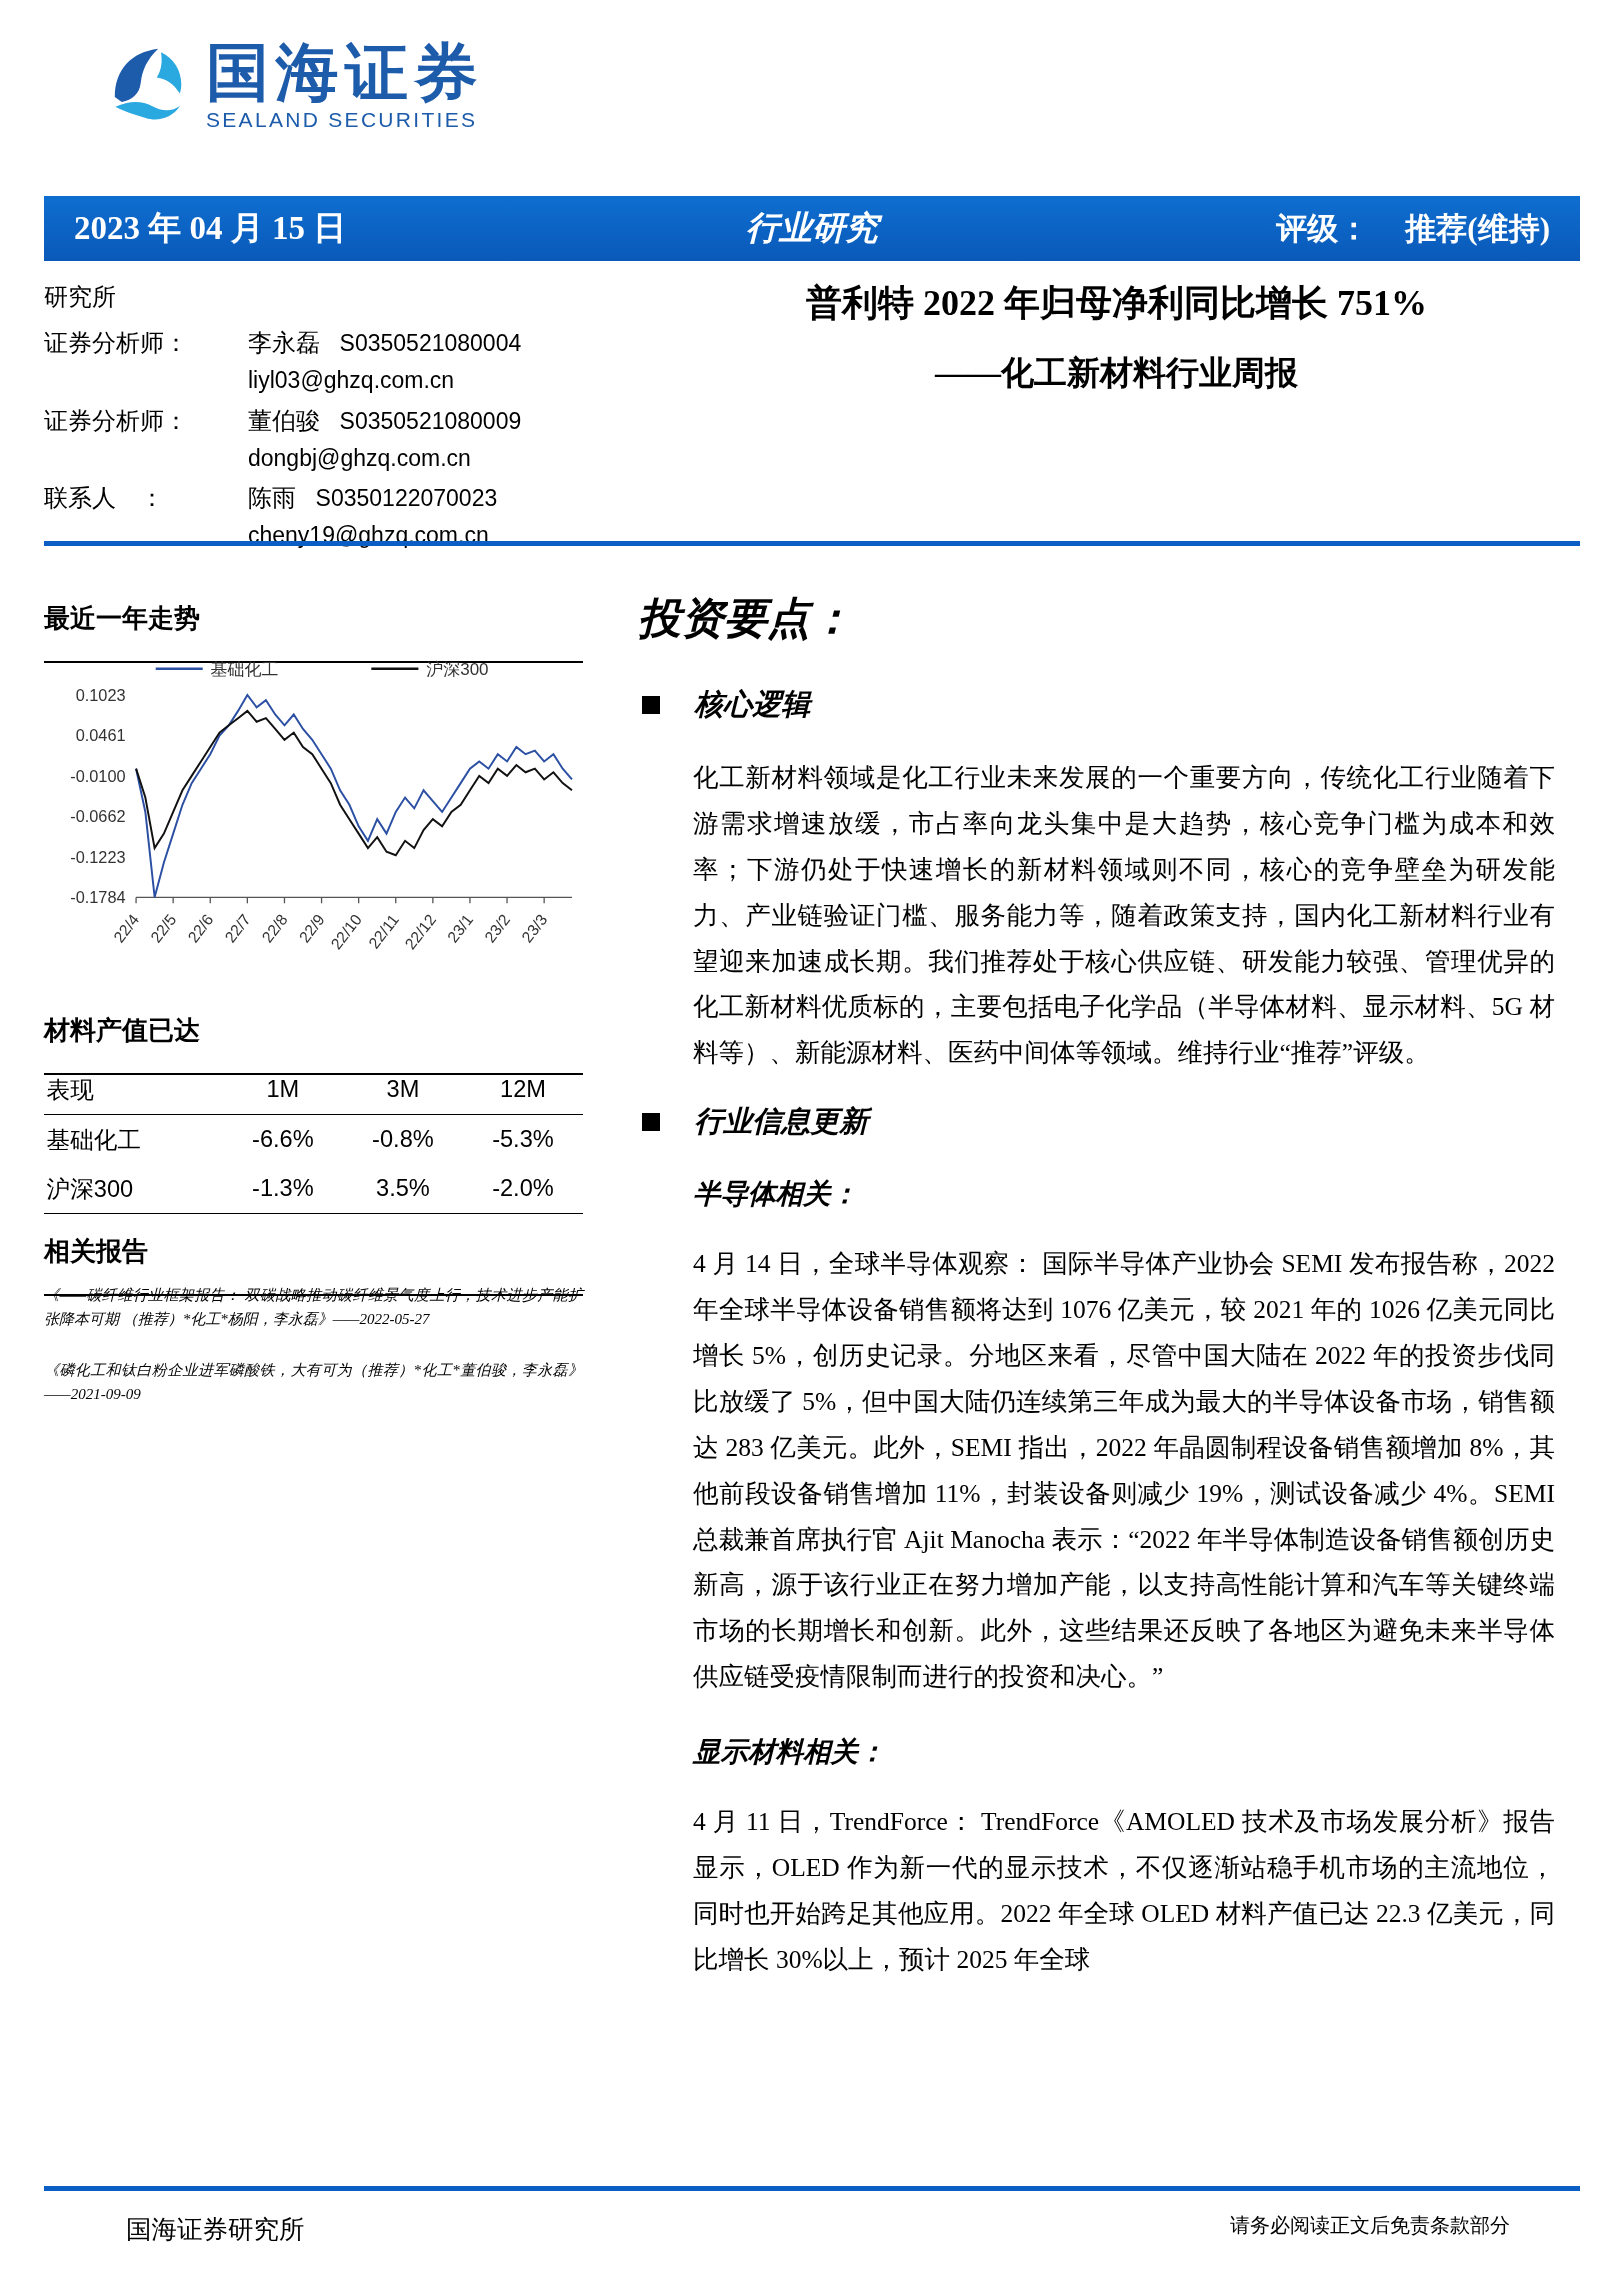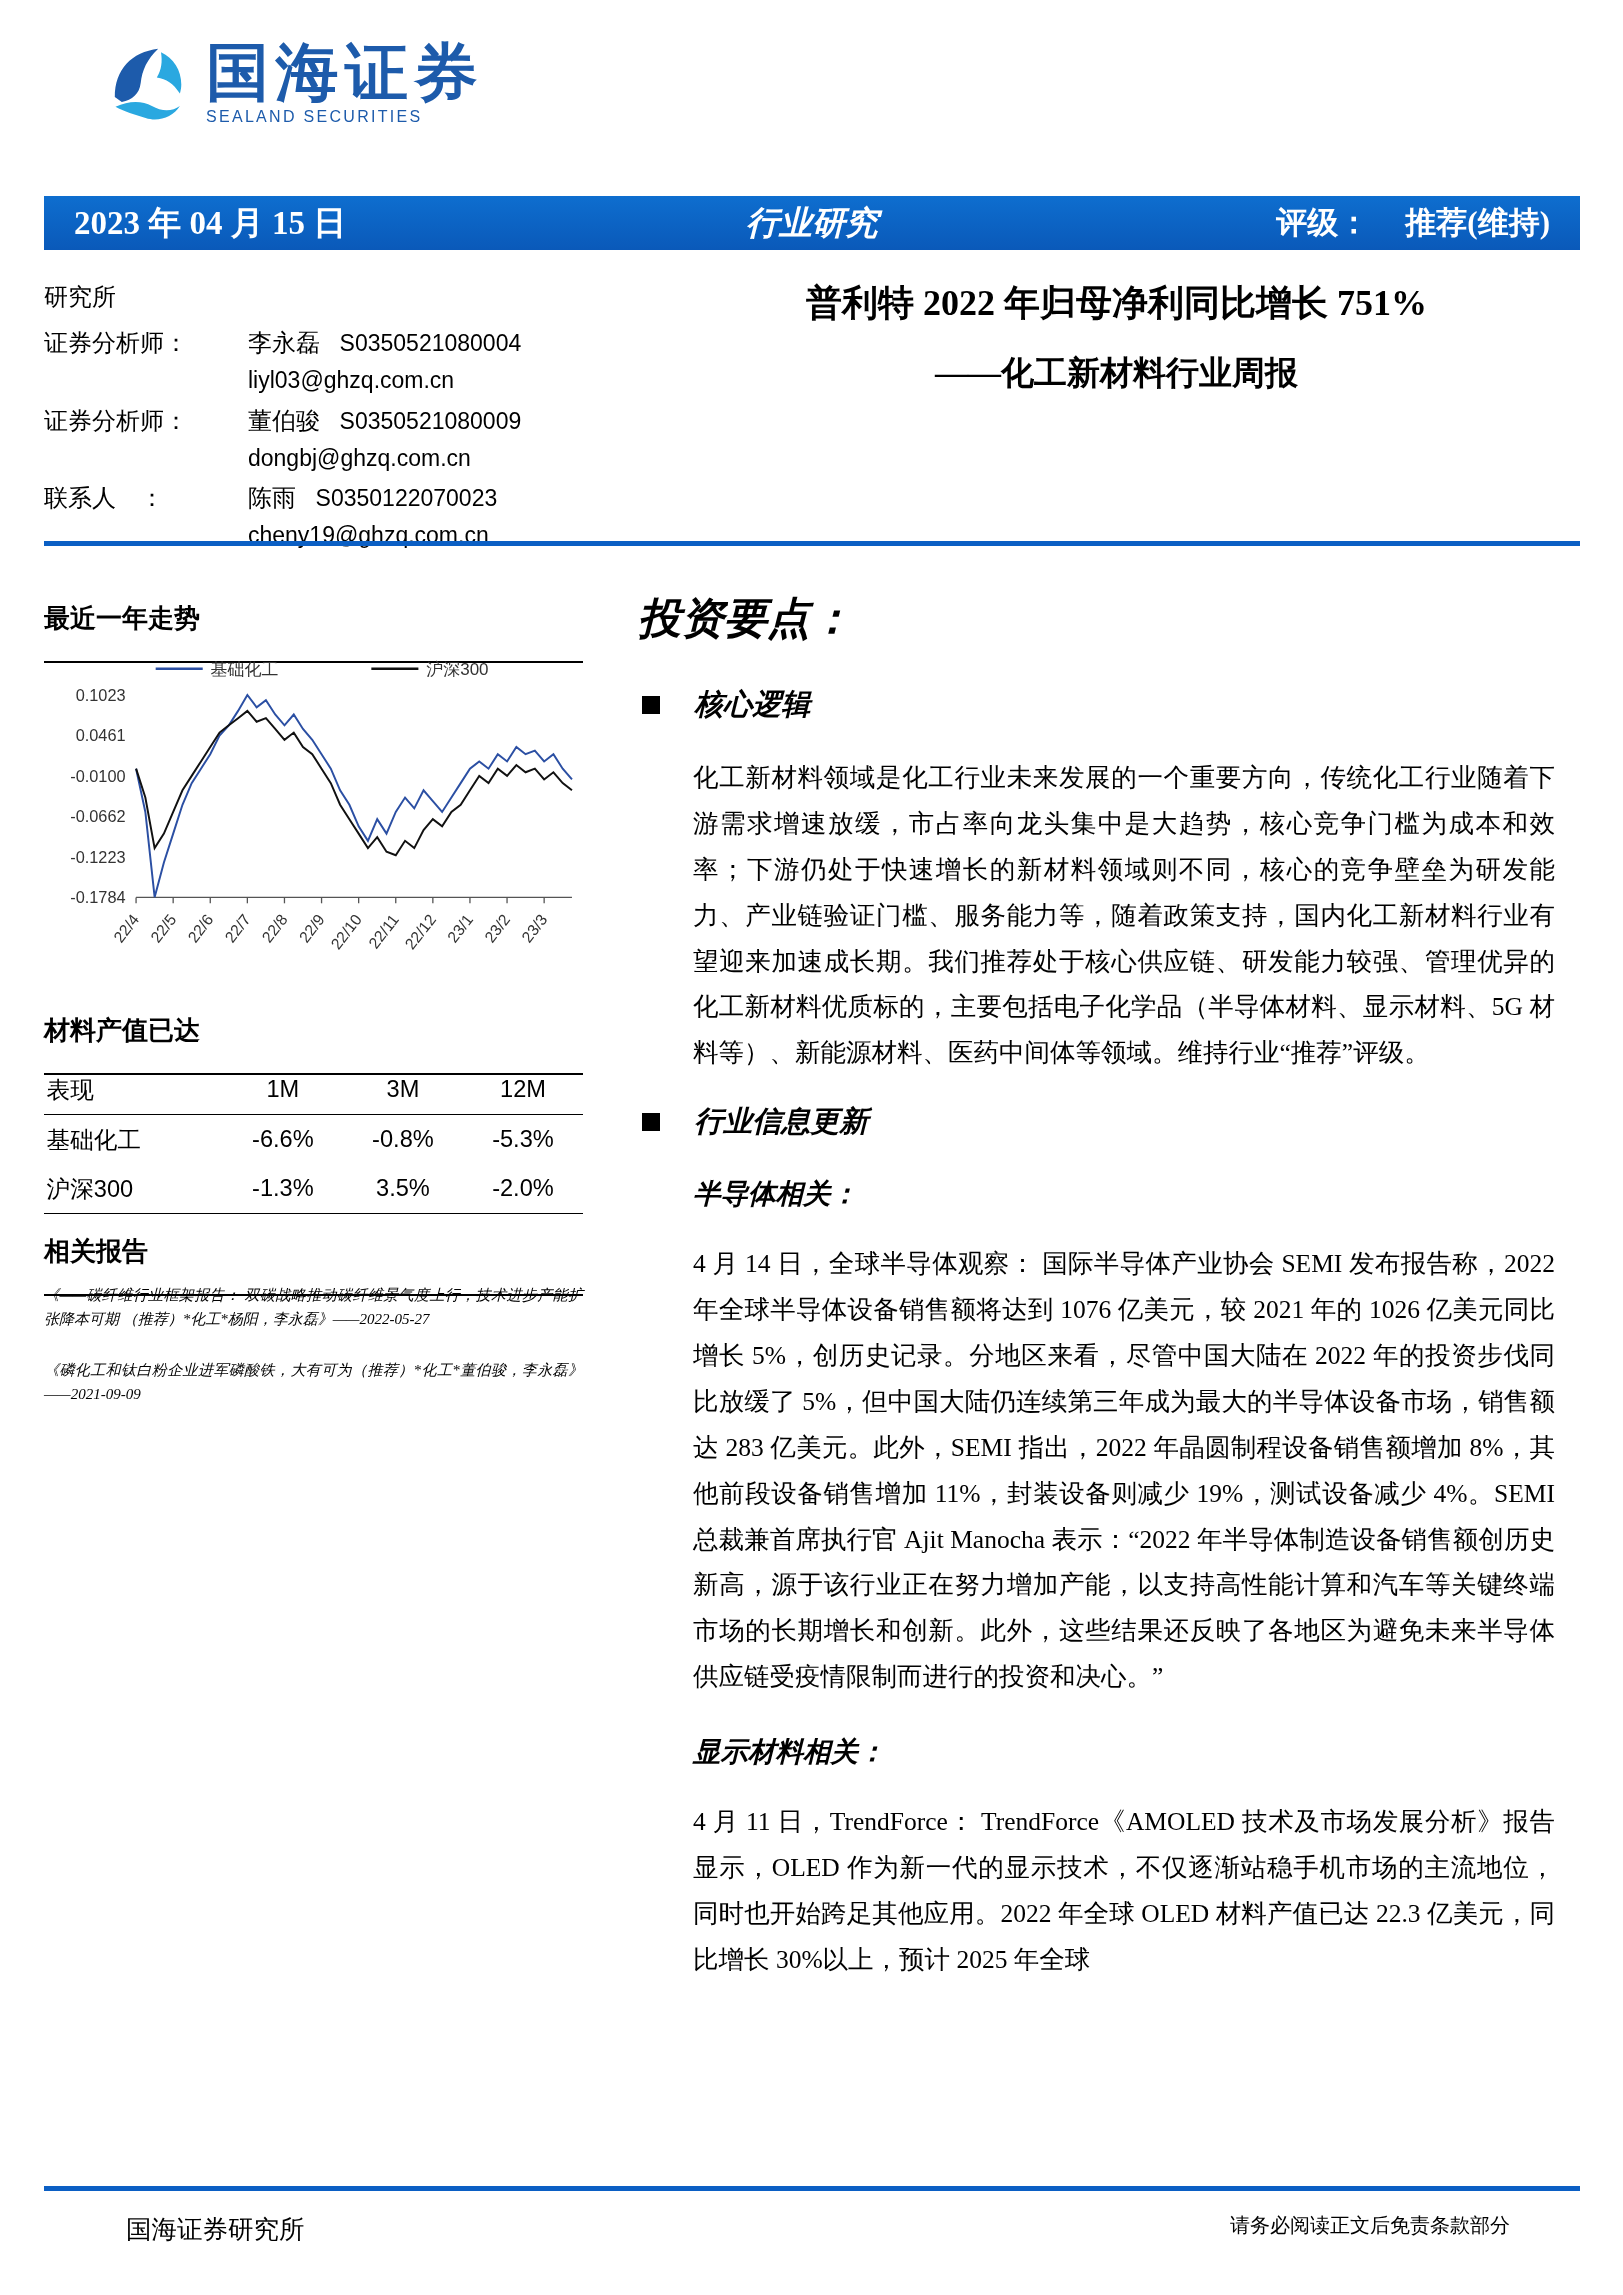--- a/index.html
+++ b/index.html
@@ -4,24 +4,24 @@
 <style>
   * { margin:0; padding:0; box-sizing:border-box; }
   html,body { background:#ffffff; }
   body { width:1623px; height:2295px; font-family:"Liberation Serif", serif; color:#000; }
   .page { position:relative; width:1623px; height:2295px; background:#fff; overflow:hidden;border-radius:25px; }
 
   
   .logo { position:absolute; left:105px; top:41px; display:flex; gap:17px; align-items:flex-start; }
   .logo-icon { width:84px; height:84px; }
   .logo-cn { font-size:63px; font-weight:bold; color:#1d5bab; letter-spacing:6.5px; line-height:1.02; }
-  .logo-en { font-size:16px; color:#1d5bab; letter-spacing:2.3px; margin-top:2.6px; font-family:"Liberation Sans", sans-serif; }
-
-  
-  .banner { position:absolute; left:44px; top:196px; width:1536px; height:54px;
+  .logo-en { font-size:21px; color:#1d5bab; letter-spacing:2.3px; margin-top:2.6px; font-family:"Liberation Sans", sans-serif; }
+
+  
+  .banner { position:absolute; left:44px; top:196px; width:1536px; height:65px;
             background:linear-gradient(180deg,#0e6ecf,#0a59b9); color:#fff;
             display:flex; align-items:center; padding:0 30px; }
   .banner-date { font-size:33px; font-weight:bold; z-index:1; }
   .banner-category { position:absolute; left:0; right:0; text-align:center; font-size:33px; font-weight:bold; font-style:italic; }
   .banner-rating { margin-left:auto; font-size:31px; font-weight:bold; z-index:1; }
   .banner-rating .val { margin-left:36px; }
 
   
   .analysts { position:absolute; left:44px; top:281px; width:589px; font-size:24px; }
   .analysts .dept { margin-bottom:14.4px; }

